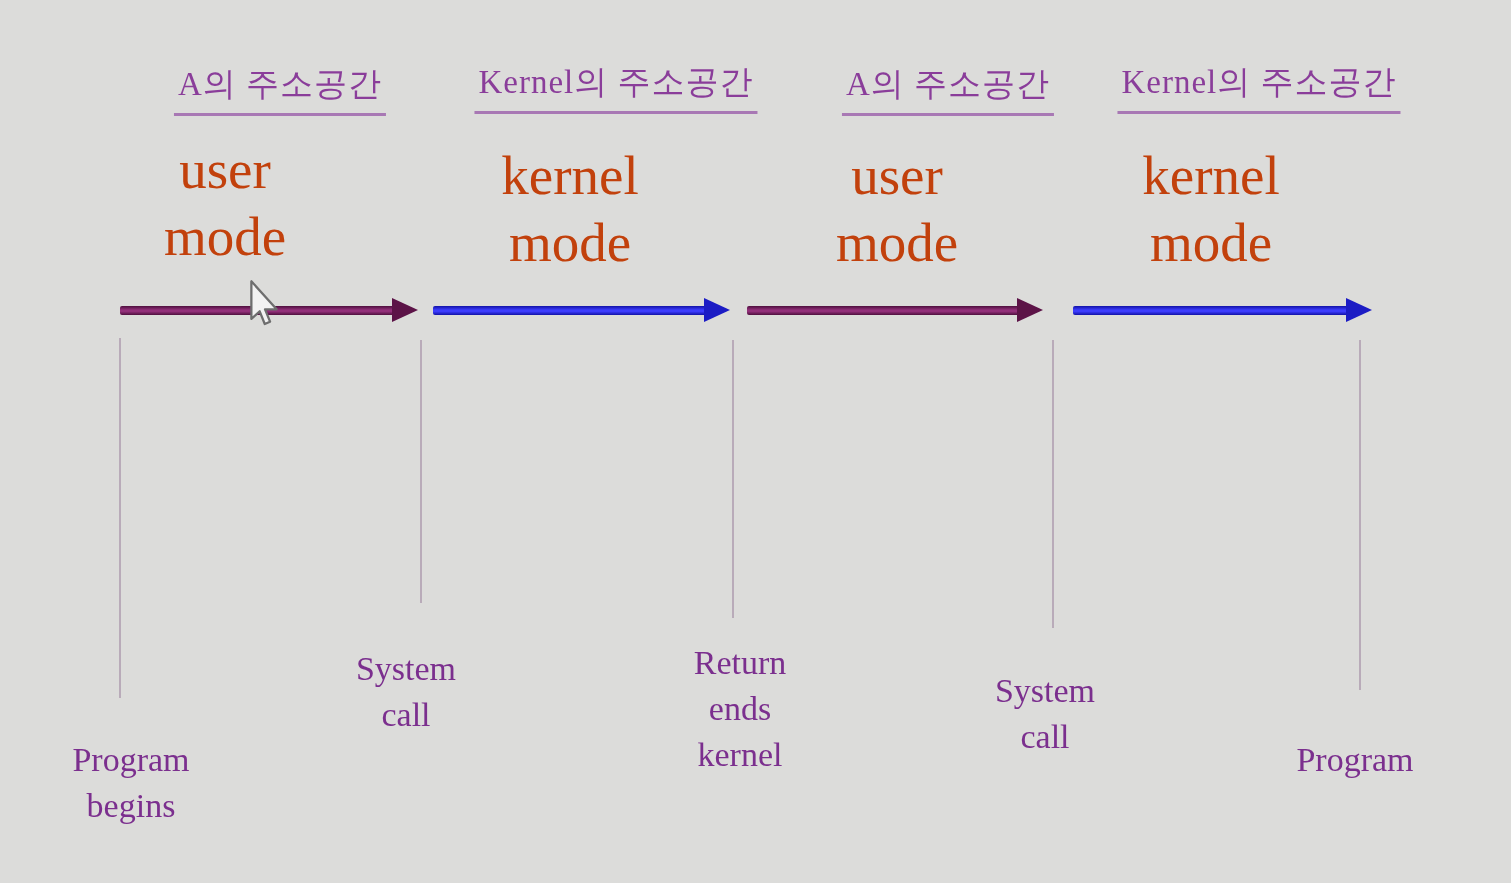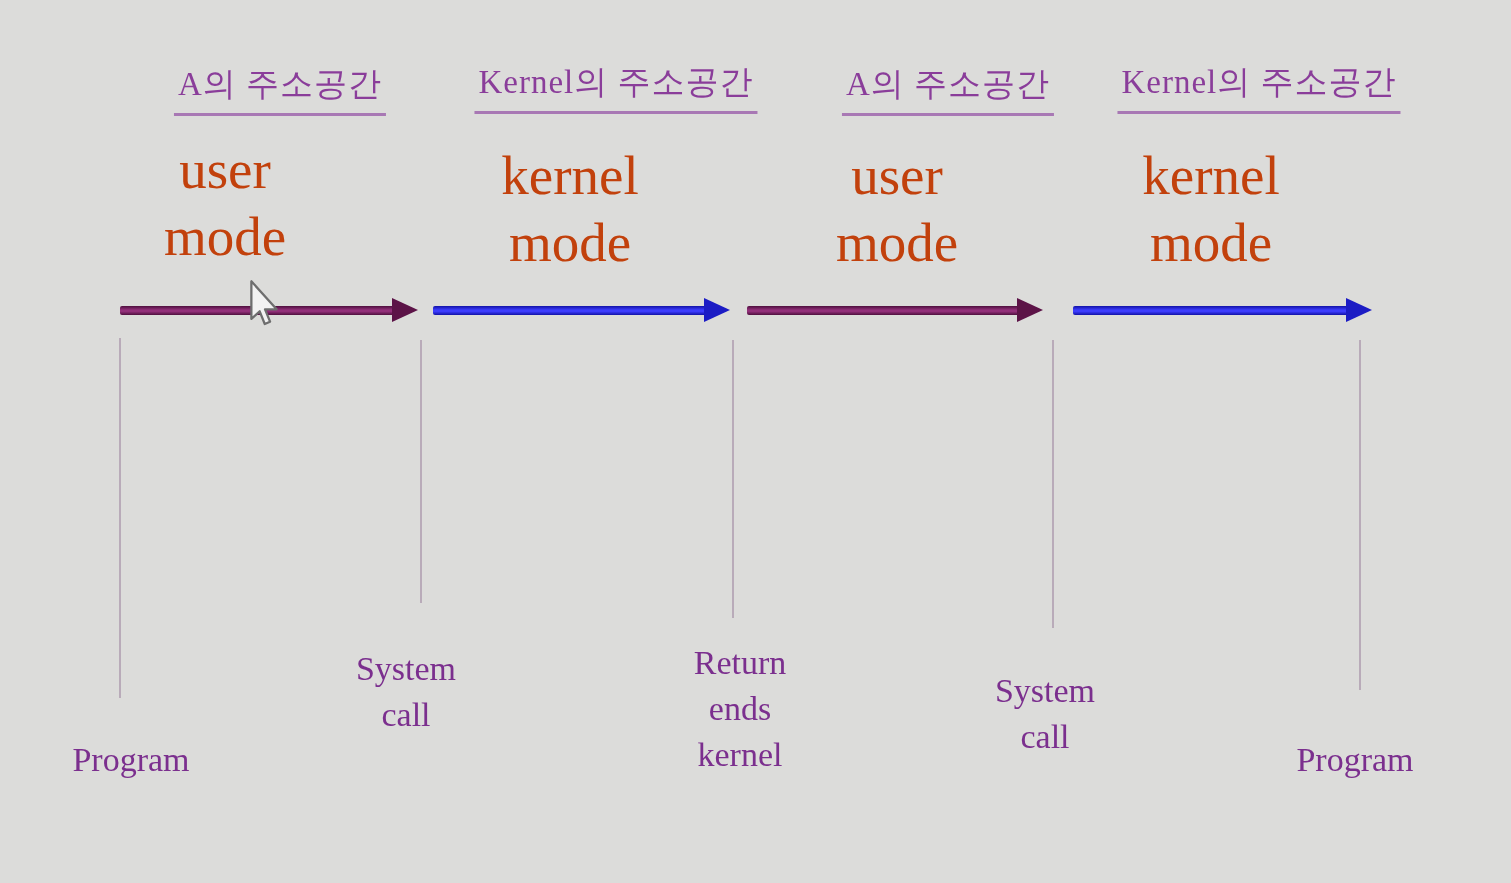--- a/index.html
+++ b/index.html
@@ -126,20 +126,21 @@
   </div>
 
   <div class="vline" style="left:119px;  top:338px; height:360px;"></div>
   <div class="vline" style="left:420px;  top:340px; height:263px;"></div>
   <div class="vline" style="left:732px;  top:340px; height:278px;"></div>
   <div class="vline" style="left:1052px; top:340px; height:288px;"></div>
   <div class="vline" style="left:1359px; top:340px; height:350px;"></div>
 
   <div class="event" style="left:131px; top:737px;">
     <div>Program</div>
+    <div>begins</div>
   </div>
   <div class="event" style="left:406px; top:646px;">
     <div>System</div>
     <div>call</div>
   </div>
   <div class="event" style="left:740px; top:640px;">
     <div>Return</div>
     <div>ends</div>
     <div>kernel</div>
   </div>

